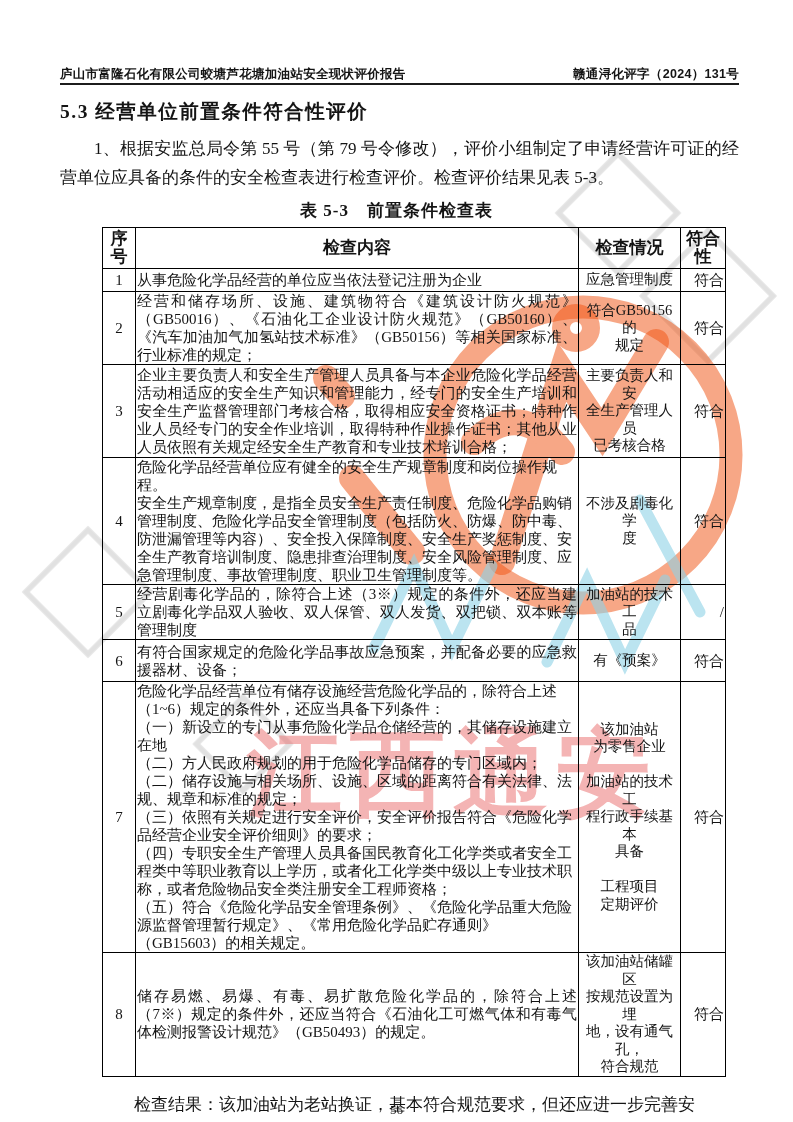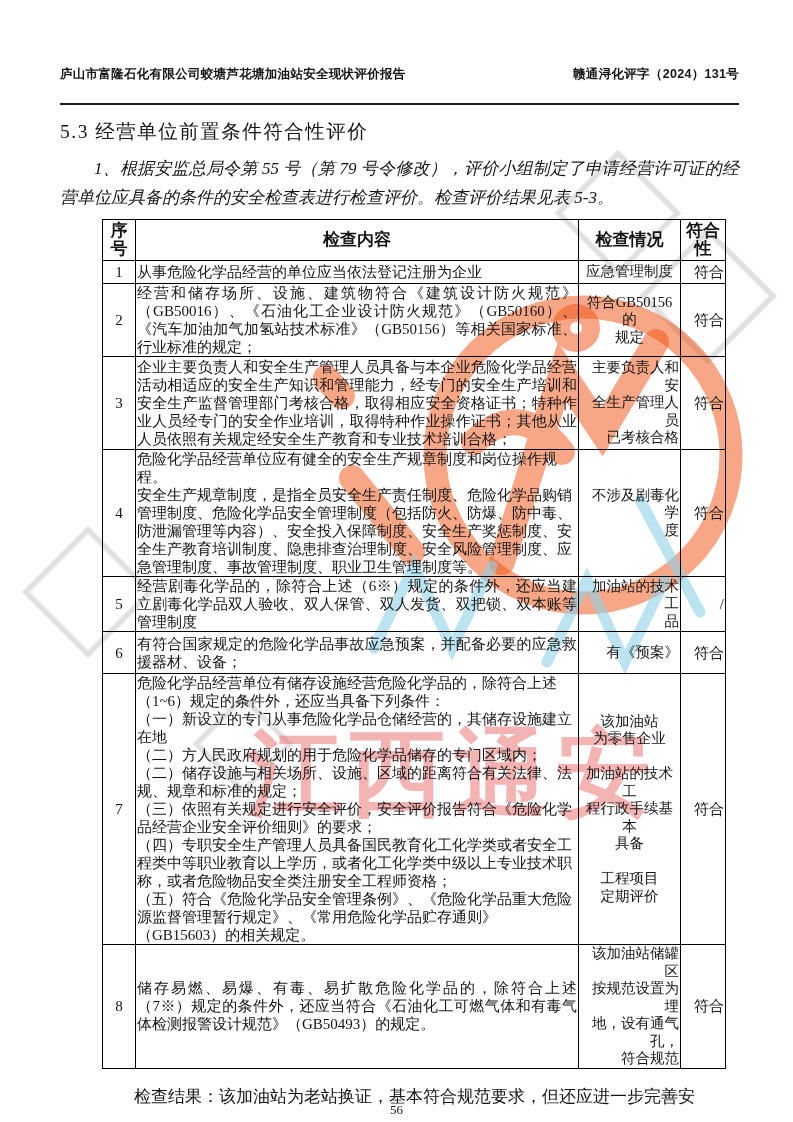--- a/index.html
+++ b/index.html
@@ -9,33 +9,33 @@
     position:relative;overflow:hidden;
     font-family:"Liberation Serif","DejaVu Serif",serif;
     color:#141414;
   }
   .watermark-layer{position:absolute;left:0;top:0;width:793px;height:1122px;z-index:0;pointer-events:none;}
   .content-layer{position:relative;z-index:1;}
 
   .header-row{
     display:flex;justify-content:space-between;align-items:flex-end;
     margin:66px 54px 0 60px;
-    padding-bottom:20px;
+    padding-bottom:0;
     border-bottom:2.2px solid #1c1c1c;
     font-family:"Liberation Sans","DejaVu Sans",sans-serif;
     font-weight:bold;font-size:12.5px;letter-spacing:.3px;
   }
   .section-heading{
     margin:13px 54px 0 60px;
-    font-size:19.5px;font-weight:normal;letter-spacing:1.5px;
+    font-size:19.5px;font-weight:bold;letter-spacing:1.5px;
   }
   .intro-para{
     margin:9px 54px 7px 60px;
     font-size:17px;line-height:29px;
-    text-align:justify;text-indent:2em;font-style:italic;
+    text-align:justify;text-indent:2em;
   }
   .table-title{
     margin:7px 0 0 0;width:100%;
     text-align:center;font-size:17px;font-weight:bold;letter-spacing:1px;
   }
   table.check-table{
     margin:5px 0 0 102px;
     width:623px;border-collapse:collapse;table-layout:fixed;
   }
   .check-table th,.check-table td{
@@ -45,21 +45,21 @@
     vertical-align:middle;
     overflow:hidden;
   }
   .check-table th{
     font-family:"Liberation Sans","DejaVu Sans",sans-serif;
     font-weight:bold;font-size:17px;text-align:center;padding:2px 0;
   }
   td.cell-no{text-align:center;}
   td.cell-content{text-align:justify;}
   td.cell-content.pre{white-space:pre-line;text-align:left;margin-top:37px;}
-  td.cell-status{white-space:pre-line;font-size:14.5px;line-height:17.5px;text-align:right;}
+  td.cell-status{white-space:pre-line;font-size:14.5px;line-height:17.5px;text-align:center;}
   td.cell-status.center{text-align:center;}
   td.cell-conf{text-align:right;}
   .result-note{
     margin:13px 54px 0 60px;
     font-size:17px;line-height:29px;
     text-indent:74px;
   }
   .page-number{
     position:absolute;left:0;top:1036px;width:100%;
     text-align:center;font-size:13px;
@@ -102,20 +102,21 @@
 
   <div class="header-row">
     <span>庐山市富隆石化有限公司蛟塘芦花塘加油站安全现状评价报告</span>
     <span>赣通浔化评字（2024）131号</span>
   </div>
 
   <div class="section-heading">5.3 经营单位前置条件符合性评价</div>
 
   <p class="intro-para">1、根据安监总局令第 55 号（第 79 号令修改），评价小组制定了申请经营许可证的经营单位应具备的条件的安全检查表进行检查评价。检查评价结果见表 5-3。</p>
 
+  <div class="table-title">表 5-3　前置条件检查表</div>
 
   <table class="check-table">
     <colgroup>
       <col style="width:33px">
         <col style="width:443px">
         <col style="width:102px">
         <col style="width:45px">
     </colgroup>
     <thead>
       <tr style="height:22px">
@@ -150,21 +151,21 @@
       <tr style="height:110px">
         <td class="cell-no">4</td>
         <td class="cell-content pre">危险化学品经营单位应有健全的安全生产规章制度和岗位操作规程。
 安全生产规章制度，是指全员安全生产责任制度、危险化学品购销管理制度、危险化学品安全管理制度（包括防火、防爆、防中毒、防泄漏管理等内容）、安全投入保障制度、安全生产奖惩制度、安全生产教育培训制度、隐患排查治理制度、安全风险管理制度、应急管理制度、事故管理制度、职业卫生管理制度等。</td>
         <td class="cell-status">不涉及剧毒化学
 度</td>
         <td class="cell-conf">符合</td>
       </tr>
       <tr style="height:36px">
         <td class="cell-no">5</td>
-        <td class="cell-content">经营剧毒化学品的，除符合上述（6※）规定的条件外，还应当建立剧毒化学品双人验收、双人保管、双人发货、双把锁、双本账等管理制度</td>
+        <td class="cell-content">经营剧毒化学品的，除符合上述（3※）规定的条件外，还应当建立剧毒化学品双人验收、双人保管、双人发货、双把锁、双本账等管理制度</td>
         <td class="cell-status">加油站的技术工
 品</td>
         <td class="cell-conf">/</td>
       </tr>
       <tr style="height:42px">
         <td class="cell-no">6</td>
         <td class="cell-content">有符合国家规定的危险化学品事故应急预案，并配备必要的应急救援器材、设备；</td>
         <td class="cell-status">有《预案》</td>
         <td class="cell-conf">符合</td>
       </tr>

